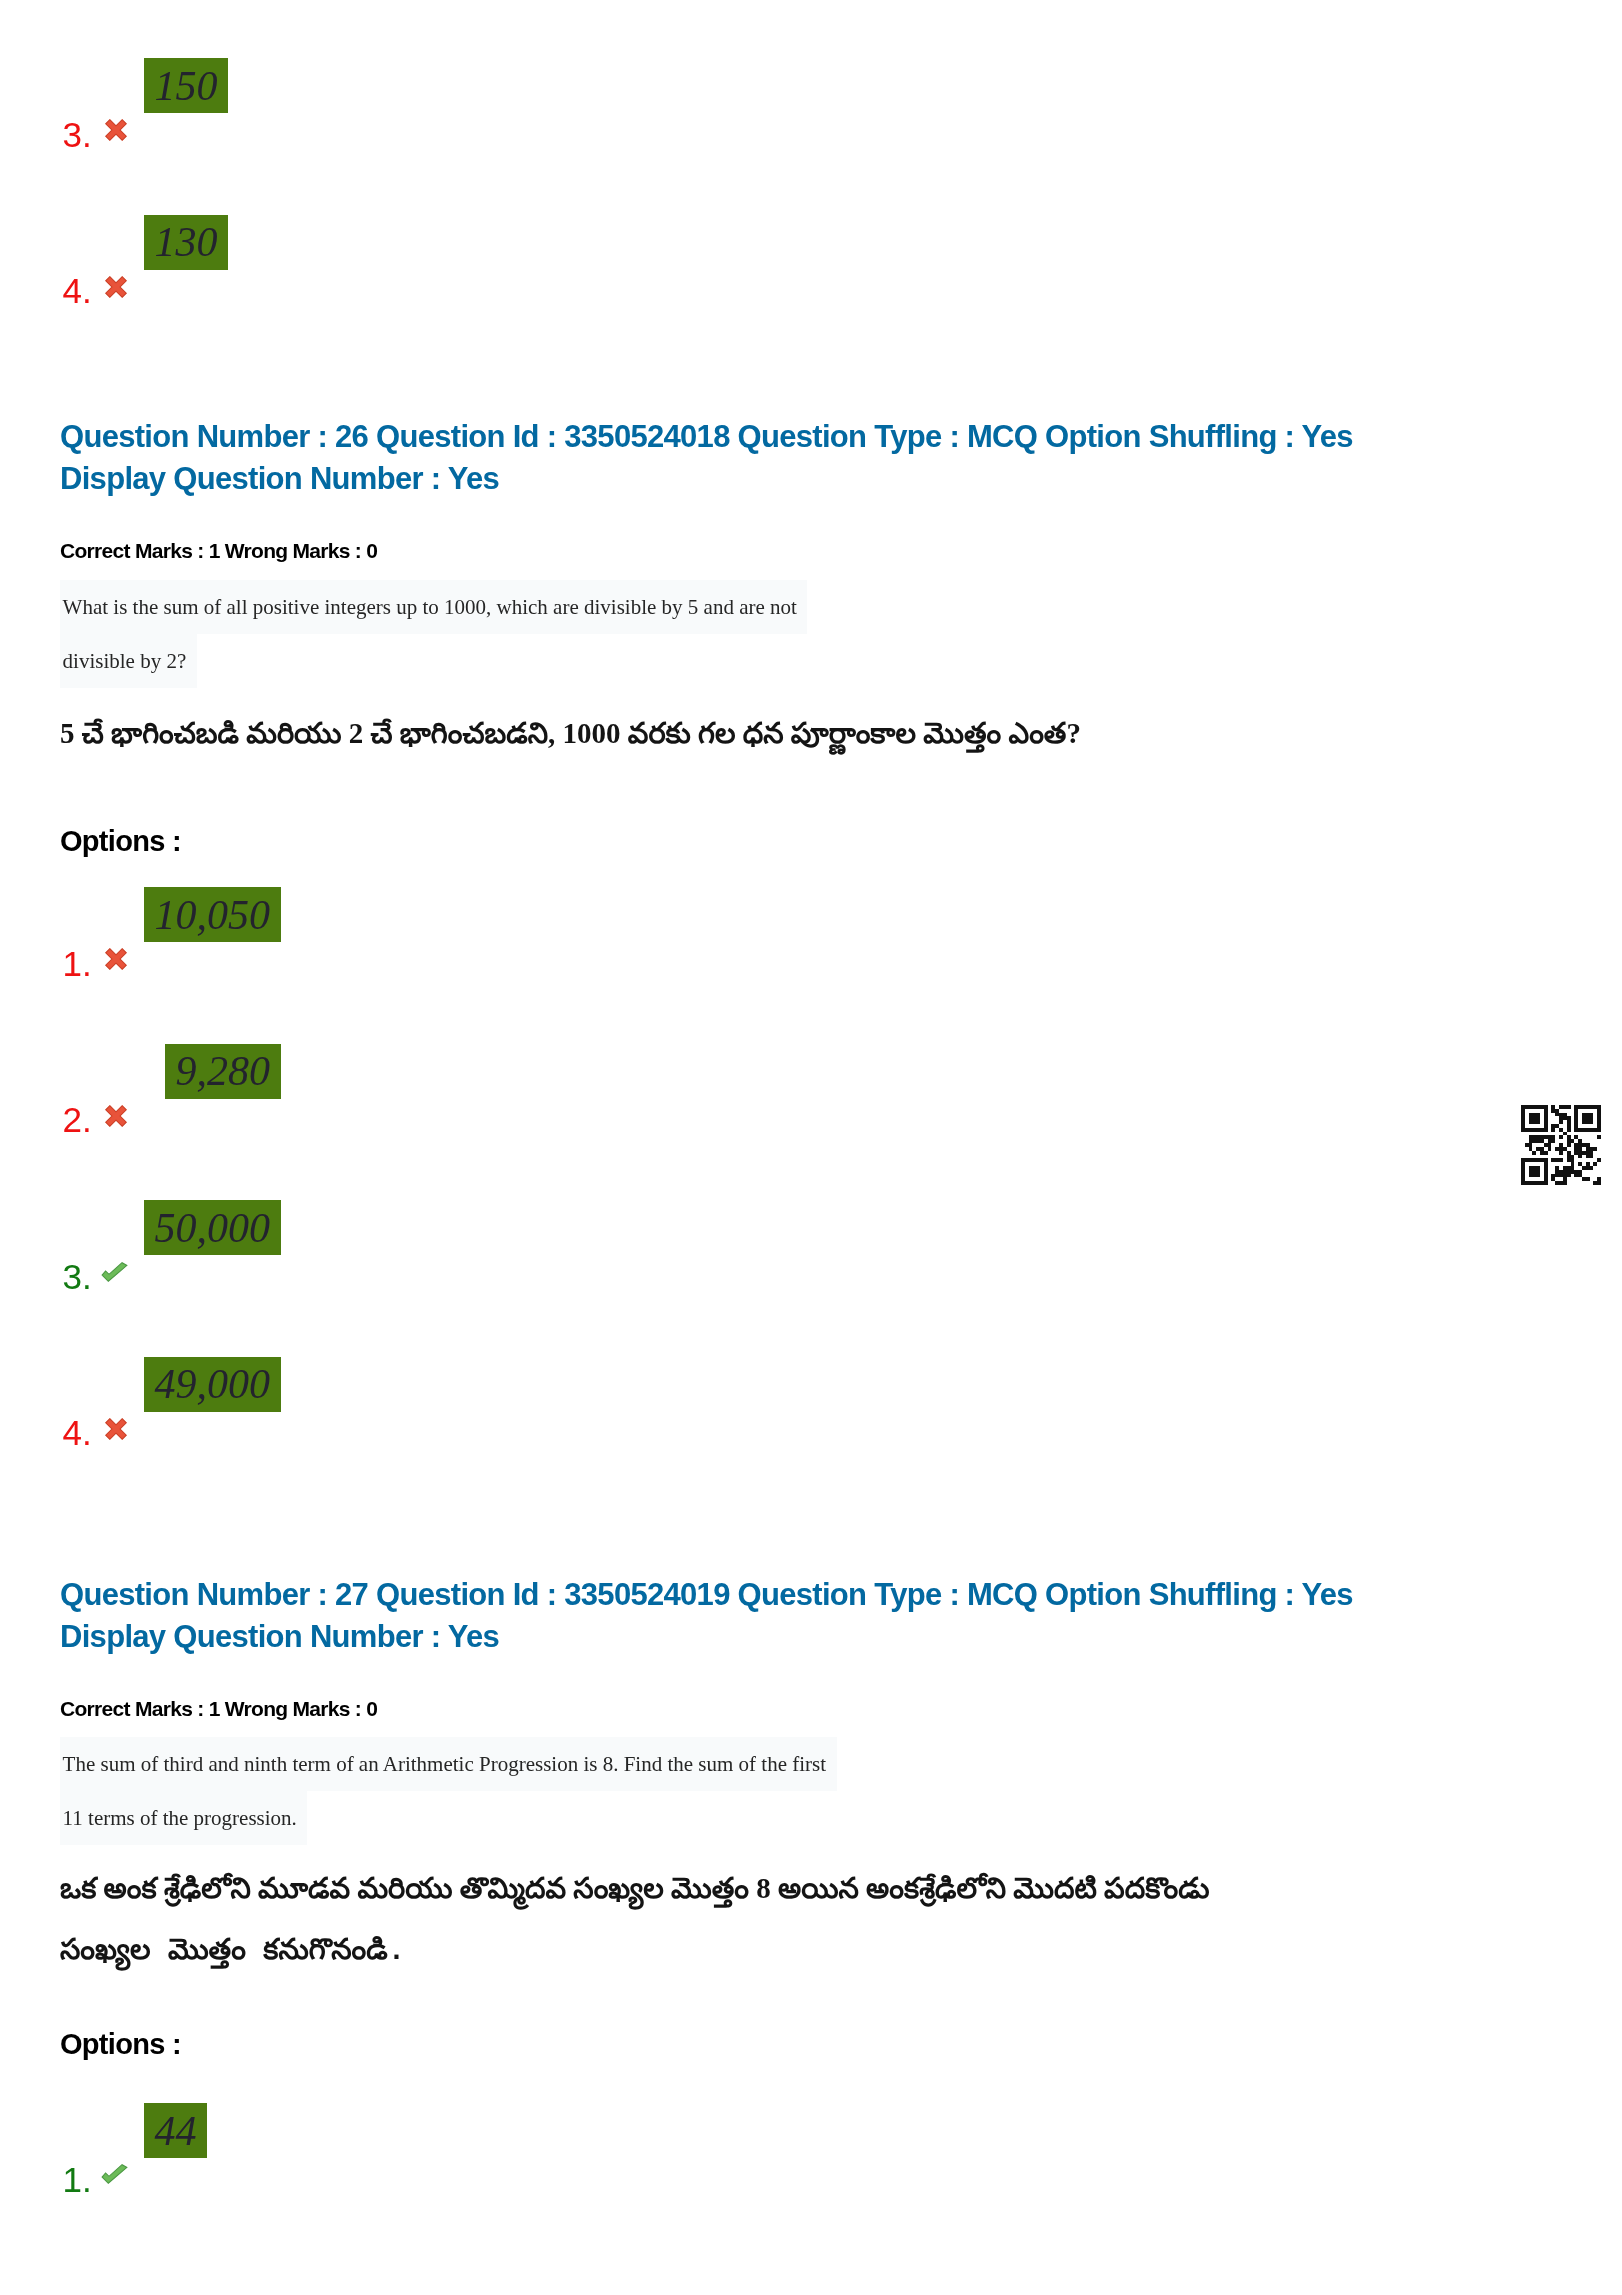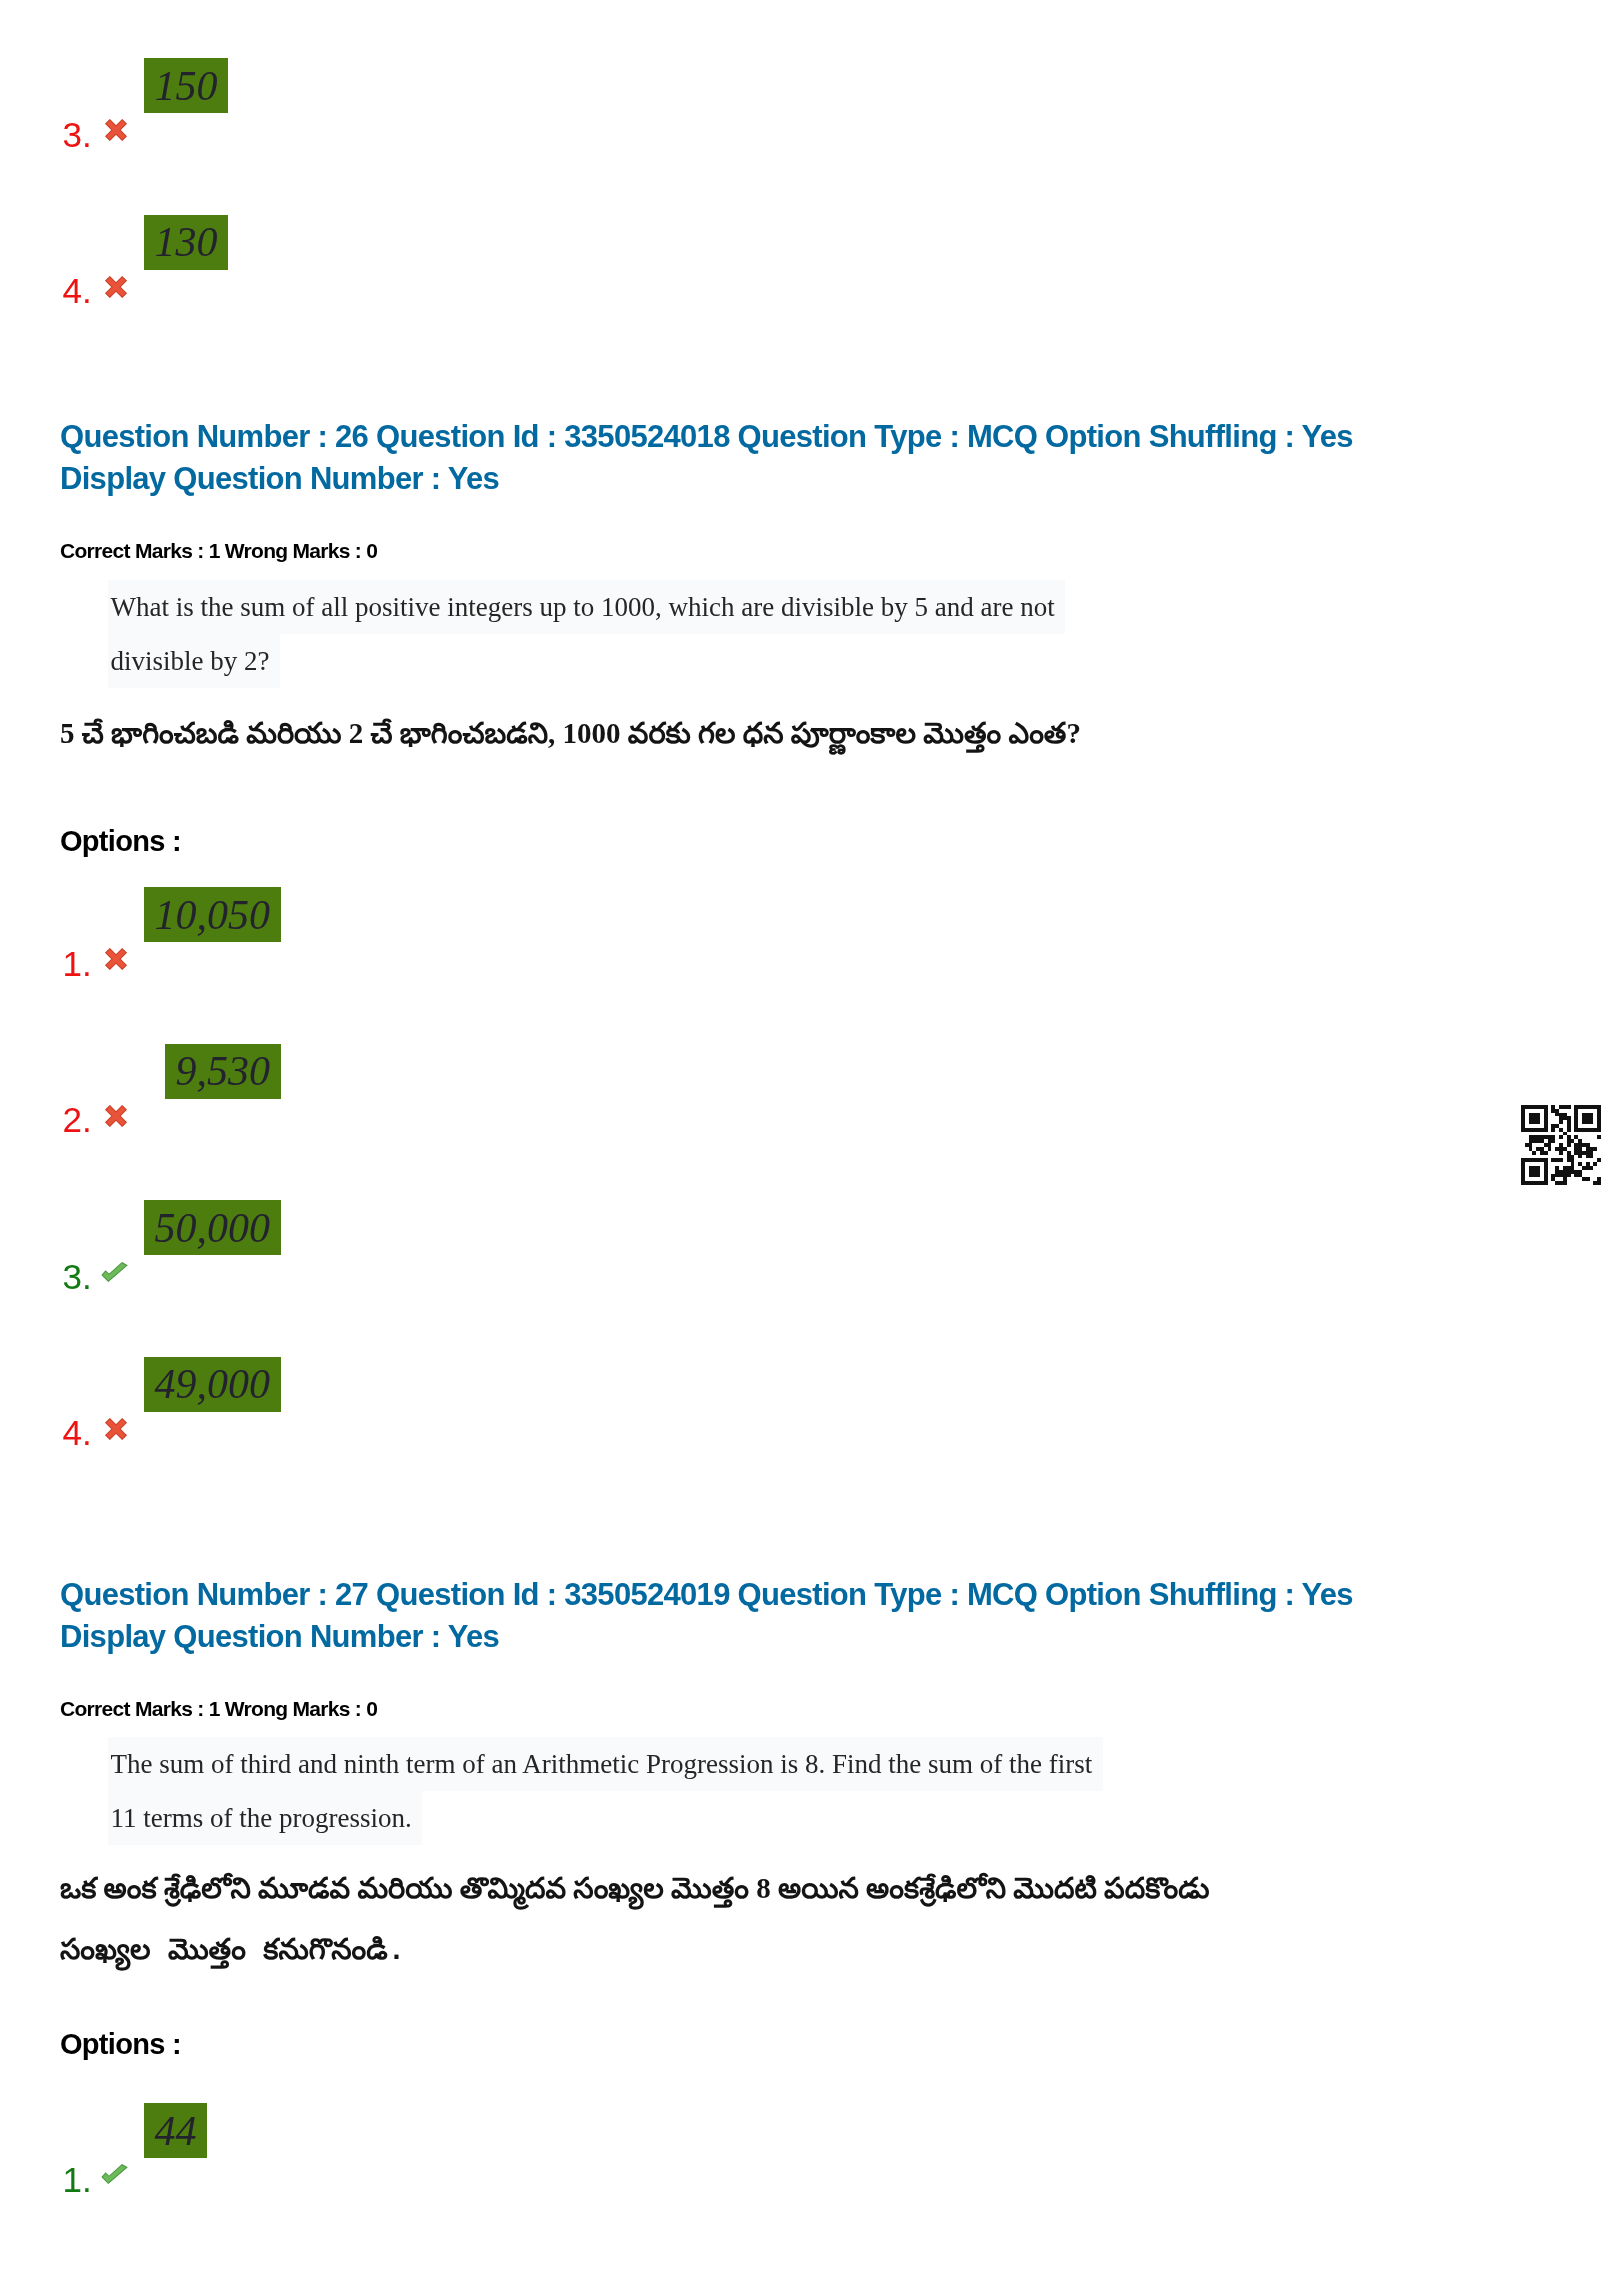--- a/index.html
+++ b/index.html
@@ -6,22 +6,22 @@
   body{width:1622px;height:2295px;position:relative;overflow:hidden;
        font-family:"Liberation Sans",sans-serif;color:#000;}
   .sec{position:absolute;left:60px;}
 
   
   .meta-line{font-weight:bold;font-size:31px;line-height:42px;letter-spacing:-0.7px;color:#0369a1;}
   .marks-line{font-weight:bold;font-size:21px;line-height:42px;letter-spacing:-0.7px;margin-top:30px;}
 
   
   .en-line{display:block;width:fit-content;font-family:"Liberation Serif",serif;
-           font-size:27px;line-height:54px;color:#262626;background:#f8fafb;
-           padding:0 10.5px 0 2.6px;margin-left:48px;}
+           font-size:21px;line-height:54px;color:#262626;background:#f8fafb;
+           padding:0 10.5px 0 2.6px;}
   .te-line{display:block;width:fit-content;font-family:"Liberation Serif",serif;
            font-weight:bold;font-size:29px;line-height:63px;color:#141414;margin-top:14.4px;}
 
   .options-label{font-weight:bold;font-size:29px;letter-spacing:-0.7px;margin-top:23px;}
 
   
   .option{margin-bottom:60px;}
   .opt-img{display:inline-block;margin-left:84px;background:#4d7c0f;
            padding:6.5px 10.5px;font-style:italic;}
   .opt-img span{font-family:"Liberation Serif",serif;font-size:42px;line-height:1;
@@ -89,21 +89,21 @@
     <div class="opt-row">
       <span class="opt-num">1.</span>
       <span class="icon x-icon"><svg width="22" height="22" viewBox="0 0 32 32">
             <path d="M7 1 L16 10 L25 1 L31 7 L22 16 L31 25 L25 31 L16 22 L7 31 L1 25 L10 16 L1 7 Z" fill="#e8533a" stroke="#c93a20" stroke-width="1.5"></path>
           </svg></span>
 
     </div>
   </div>
 
   <div class="option result-wrong">
-    <div class="opt-img"><span>9,530</span></div>
+    <div class="opt-img"><span>9,280</span></div>
     <div class="opt-row">
       <span class="opt-num">2.</span>
       <span class="icon x-icon"><svg width="22" height="22" viewBox="0 0 32 32">
             <path d="M7 1 L16 10 L25 1 L31 7 L22 16 L31 25 L25 31 L16 22 L7 31 L1 25 L10 16 L1 7 Z" fill="#e8533a" stroke="#c93a20" stroke-width="1.5"></path>
           </svg></span>
 
     </div>
   </div>
 
   <div class="option result-correct">

